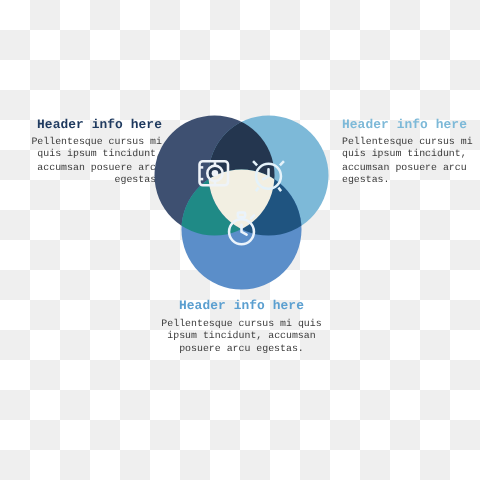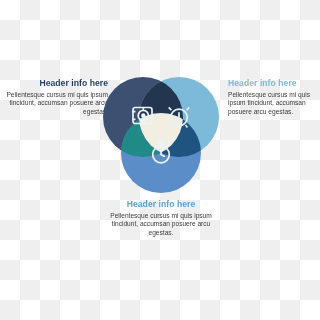--- a/index.html
+++ b/index.html
@@ -16,20 +16,21 @@
       linear-gradient(45deg, #efefef 25%, transparent 25%, transparent 75%, #efefef 75%),
       linear-gradient(45deg, #efefef 25%, transparent 25%, transparent 75%, #efefef 75%);
     background-size: 40px 40px;
     background-position: 0 0, 20px 20px;
   }
 
   #canvas {
     position: relative;
     width: 320px;
     height: 320px;
+    font-family: Liberation Mono, monospace;
   }
 
   
   .venn-wrap {
     position: absolute;
     left: 103px;
     top: 77px;
     width: 116px;
     height: 116px;
   }

